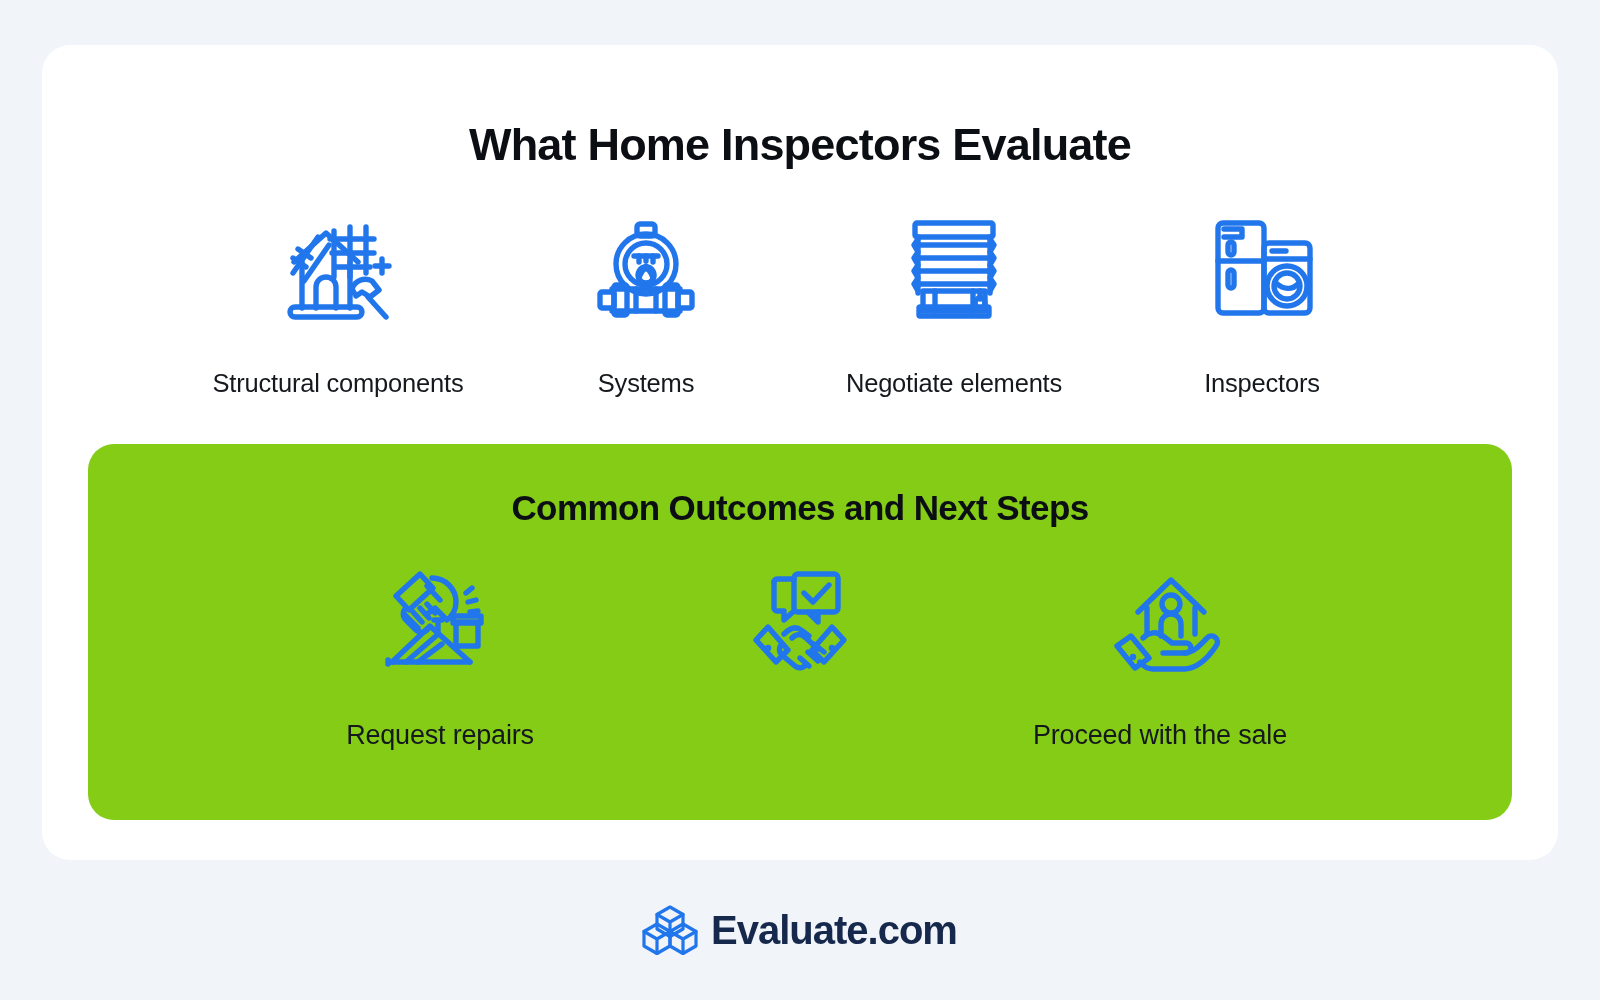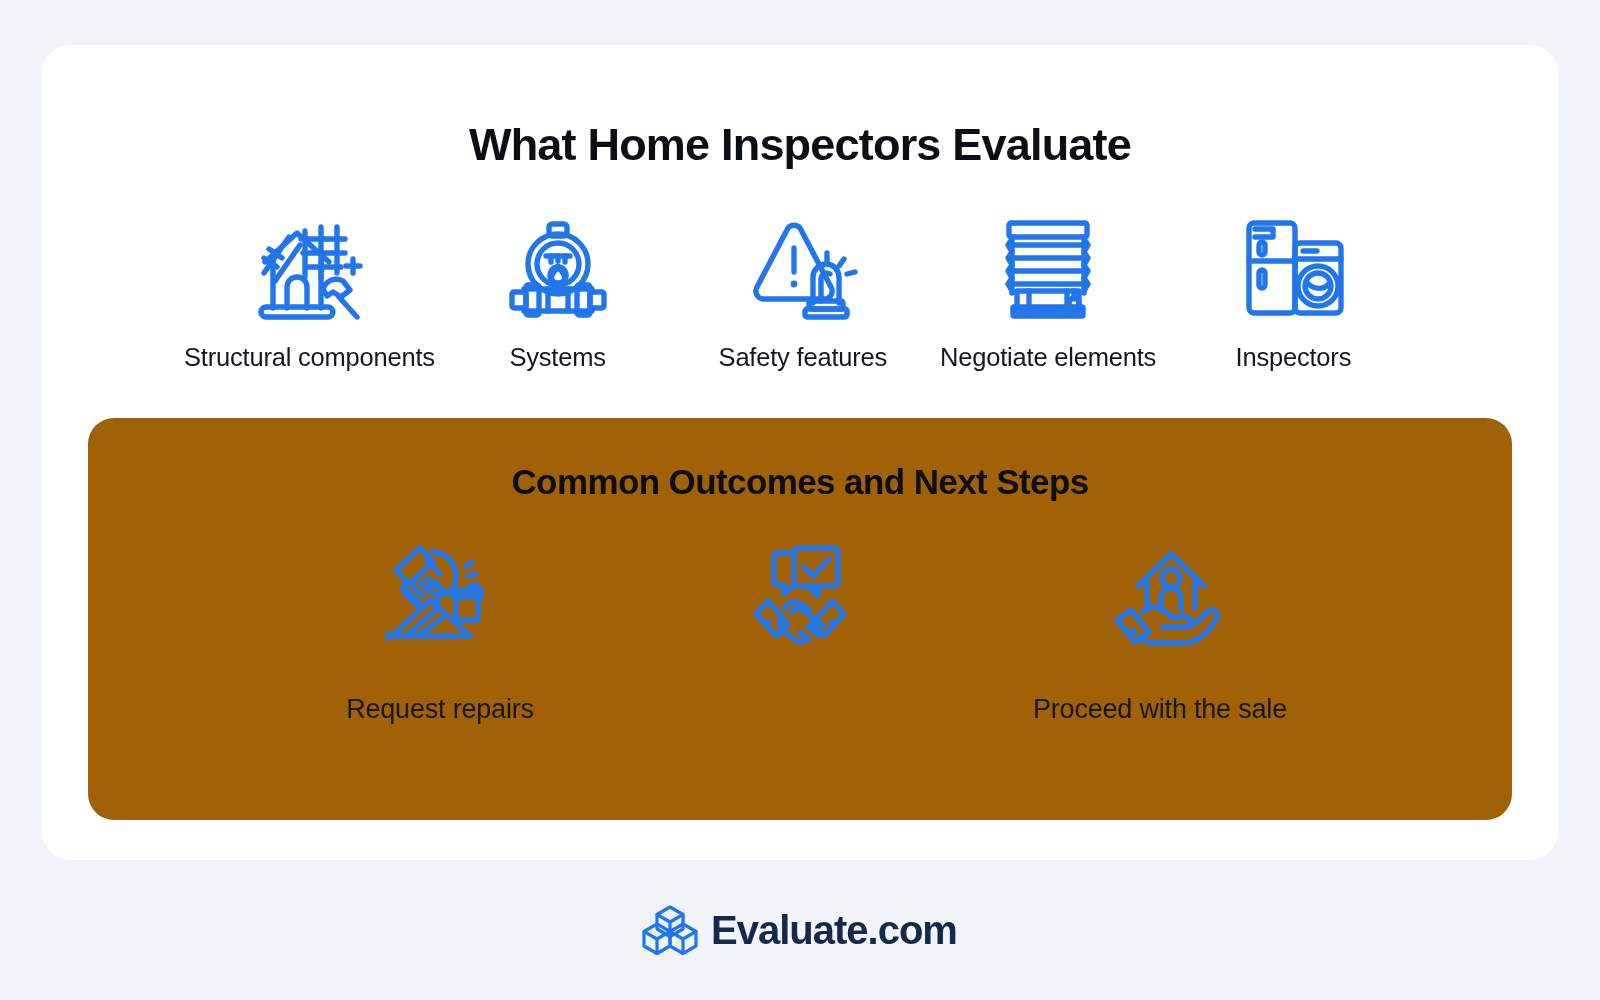--- a/index.html
+++ b/index.html
@@ -62,33 +62,33 @@
   }
 
   .icon-box {
     height: 110px;
     display: flex;
     align-items: center;
     justify-content: center;
   }
 
   .eval-label {
-    margin-top: 20px;
+    margin-top: 46px;
     font-size: 25.5px;
     font-weight: 400;
     color: #15181d;
     text-align: center;
     white-space: nowrap;
     letter-spacing: -0.2px;
   }
 
   
   .outcomes-panel {
     margin-top: 46px;
-    background: #a16207;
+    background: #84cc16;
     border-radius: 26px;
     flex: 1 1 auto;
     padding: 34px 40px 40px 40px;
     display: flex;
     flex-direction: column;
   }
 
   .panel-title {
     text-align: center;
     font-size: 35px;
@@ -206,40 +206,20 @@
 
             <rect x="22" y="70" width="13" height="30" rx="2"></rect>
             <rect x="73" y="70" width="13" height="30" rx="2"></rect>
             <rect x="8" y="77" width="14" height="16" rx="2"></rect>
             <rect x="86" y="77" width="14" height="16" rx="2"></rect>
           </svg>
         </div>
         <div class="eval-label">Systems</div>
       </div>
 
-      <div class="eval-item">
-        <div class="icon-box">
-          <svg width="112" height="106" viewBox="0 0 112 106" fill="none" stroke="#2176ec" stroke-width="5.4" stroke-linecap="round" stroke-linejoin="round">
-
-            <path d="M41 13 a8 8 0 0 1 12 0 L84 72 a8 8 0 0 1 -6 12 L16 84 a8 8 0 0 1 -6 -12 z"></path>
-            <path d="M47 33 L47 57"></path>
-            <circle cx="47" cy="69" r="3.4" fill="#2176ec" stroke="none"></circle>
-
-            <path d="M66 88 L66 62 a13 13 0 0 1 26 0 L92 88"></path>
-            <path d="M74 86 L74 64 a6 6 0 0 1 9 -5"></path>
-            <rect x="62" y="86" width="34" height="8" rx="2"></rect>
-            <rect x="58" y="94" width="42" height="8" rx="2"></rect>
-
-            <path d="M80 38 L80 47"></path>
-            <path d="M97 44 L92 51"></path>
-            <path d="M108 57 L100 59"></path>
-          </svg>
-        </div>
-        <div class="eval-label">Safety features</div>
-      </div>
 
       <div class="eval-item">
         <div class="icon-box">
           <svg width="106" height="106" viewBox="0 0 106 106" fill="none" stroke="#2176ec" stroke-width="5.4" stroke-linecap="round" stroke-linejoin="round">
 
             <rect x="14" y="8" width="78" height="14" rx="2"></rect>
 
             <path d="M17 30 L89 30 M17 43 L89 43 M17 56 L89 56 M17 69 L89 69"></path>
 
             <path d="M17 24 L13 30 L17 37 L13 43 L17 50 L13 56 L17 63 L13 69 L17 76"></path>

